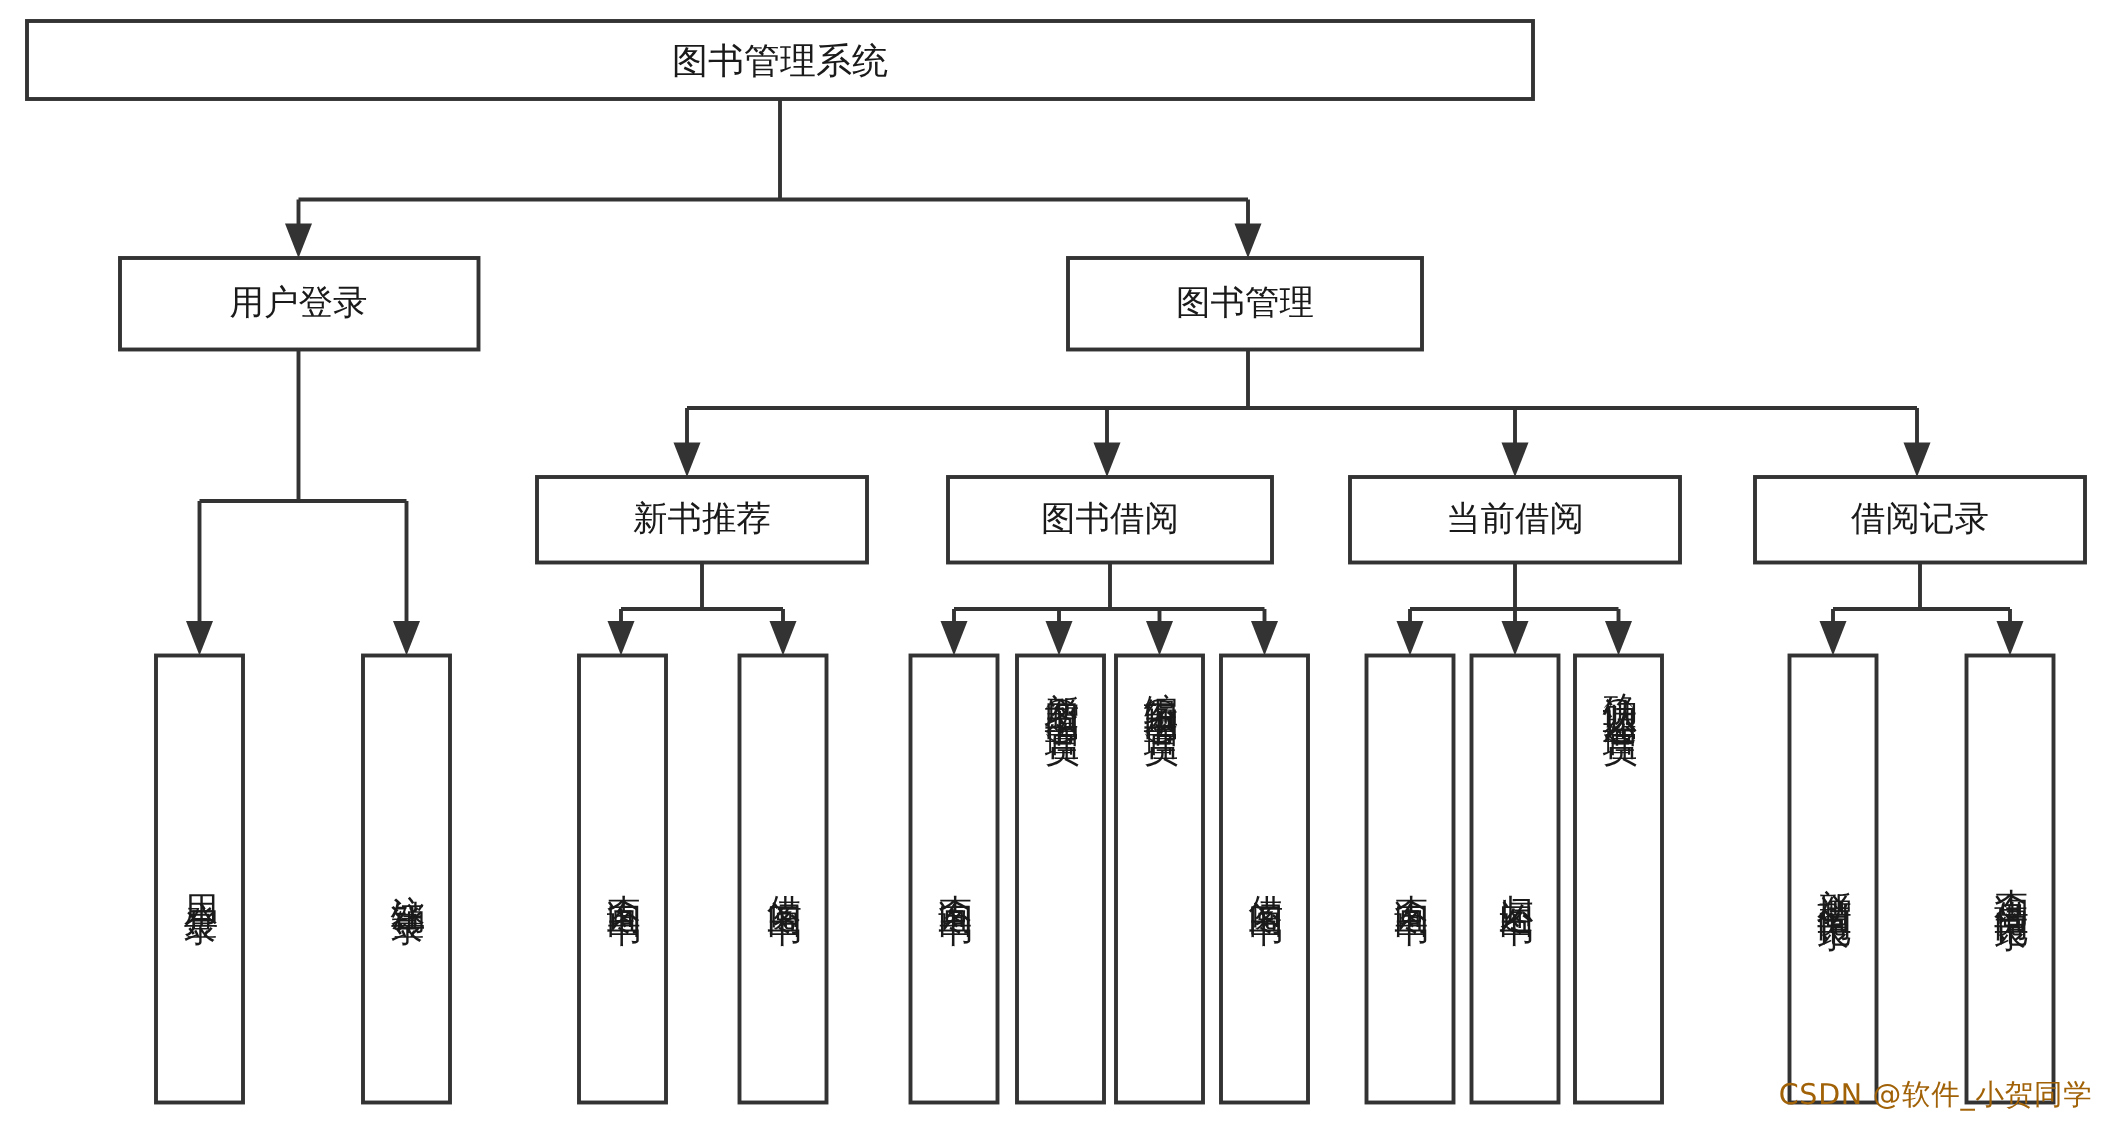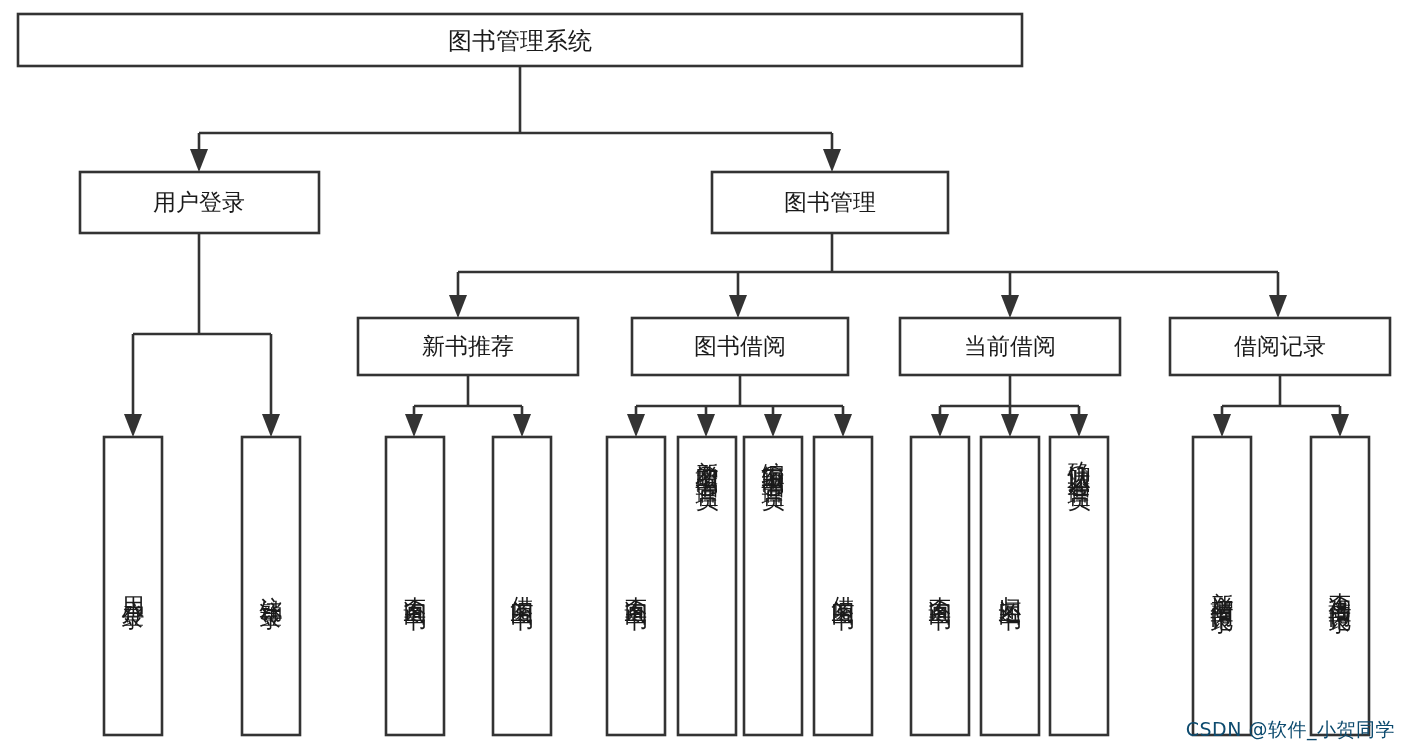--- a/index.html
+++ b/index.html
@@ -36,21 +36,21 @@
     justify-content:flex-start;
     white-space:nowrap;
     pointer-events:none;
   }
   .watermark{
     position:absolute;
     right:10px;
     bottom:4px;
     font-family:"DejaVu Sans","Liberation Sans",sans-serif;
     font-size:19px;
-    color:#0c4a6e;
+    color:#a16207;
     letter-spacing:0.5px;
     white-space:nowrap;
   }
 </style>
 </head>
 <body>
 
 <div id="diagram-root">
 
   <svg id="flow" viewBox="0 0 1405 747" xmlns="http://www.w3.org/2000/svg">

